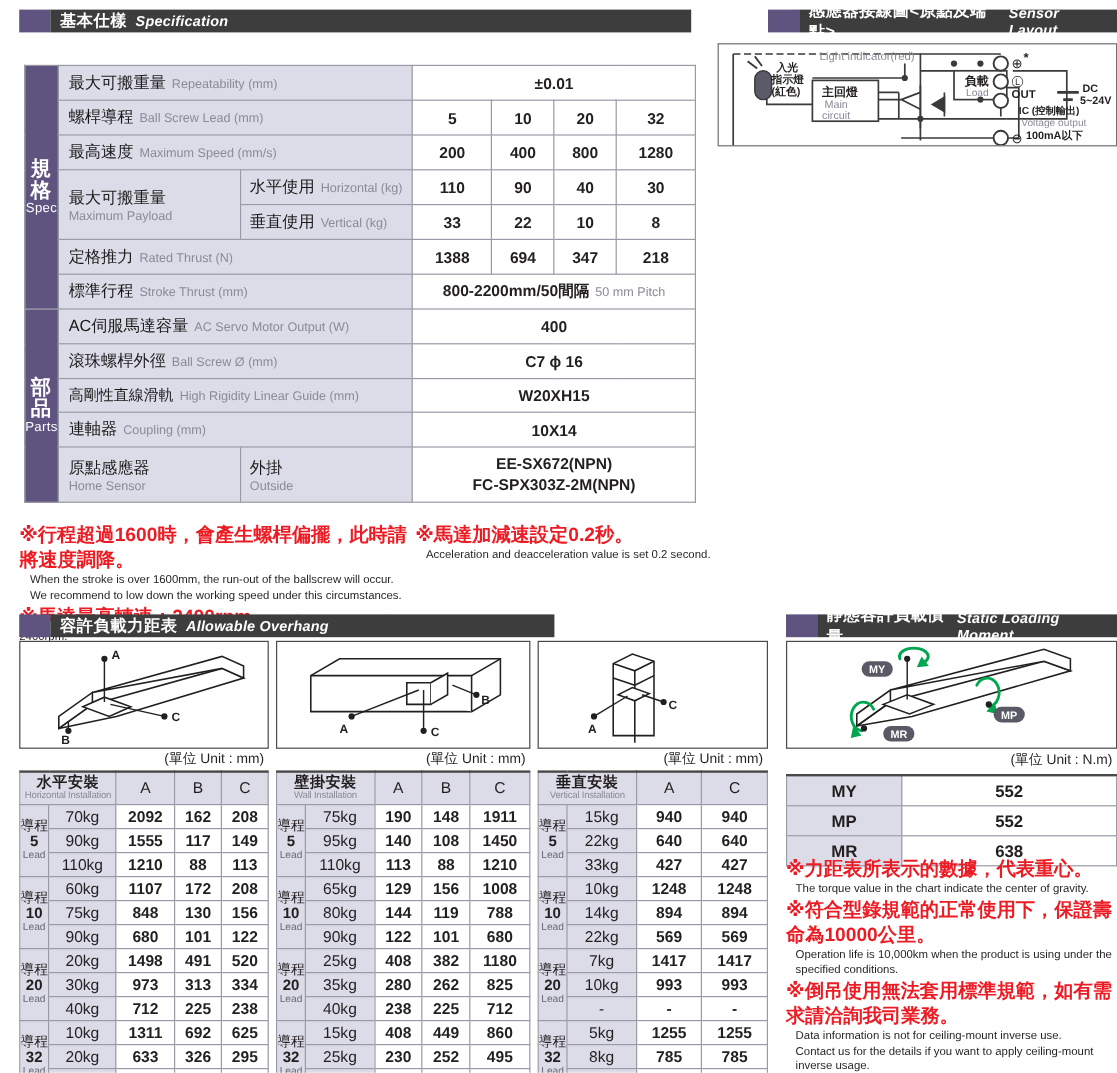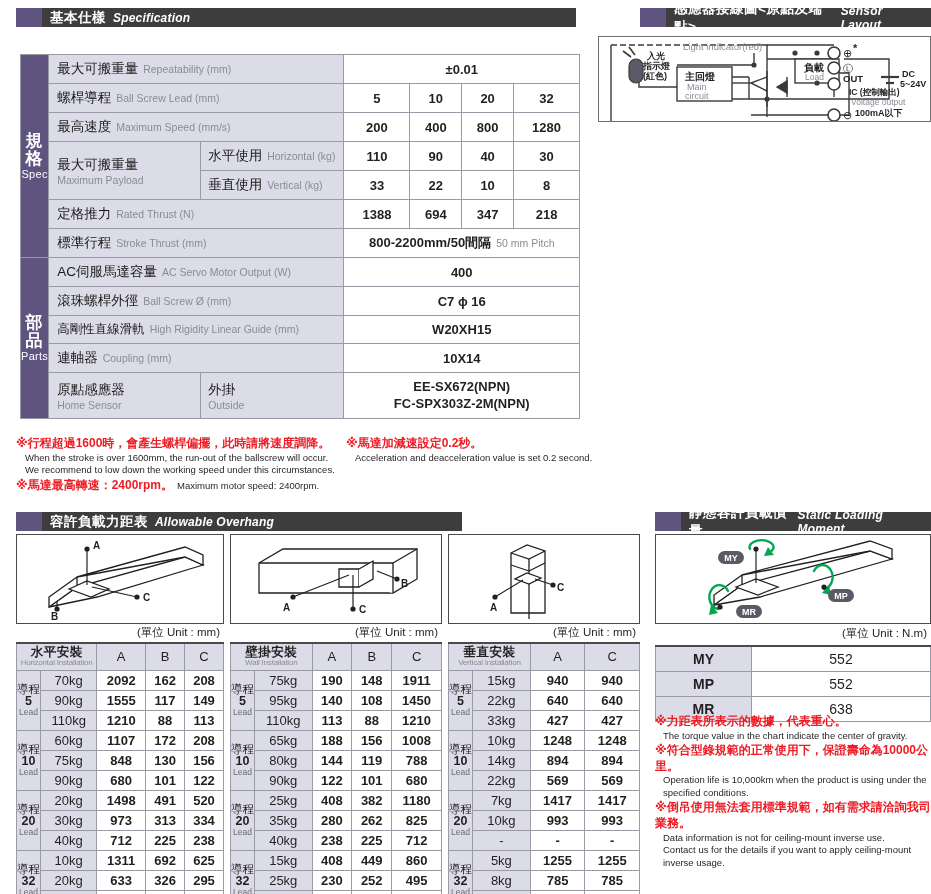--- a/index.html
+++ b/index.html
@@ -57,21 +57,21 @@
     font-weight: bold; padding: 4px 2px;
   }
   td.val .note { font-size: 10.5px; color: #8b8b97; font-weight: normal; margin-left: 5px; }
   td.val.multi { line-height: 1.25; }
 
   
   #spec-notes { position: absolute; left: 16px; top: 436px; width: 600px; font-size: 9.5px; line-height: 1.32; }
   #spec-notes .col { position: absolute; top: 0; }
   #spec-notes .c1 { left: 0; width: 330px; }
   #spec-notes .c2 { left: 330px; width: 270px; }
-  .nred { color: #ed1c24; font-weight: bold; font-size: 12px; }
+  .nred { color: #ed1c24; font-weight: bold; font-size: 16px; }
   .nen  { color: #231f20; padding-left: 9px; display: block; font-size: 9.5px; }
   .nen.flat { padding-left: 4px; display: inline; }
 
   
   #sensor-head { position: absolute; left: 640px; top: 8px; width: 291px; }
   #sensor-box {
     position: absolute; left: 598px; top: 36px; width: 333px; height: 86px;
     border: 1px solid #6f6f6f; background: #fff; overflow: hidden;
   }
 
@@ -103,21 +103,21 @@
 
   
   #slm-head { position: absolute; left: 655px; top: 512px; width: 276px; }
   #slm-img { position: absolute; left: 655px; top: 534px; width: 276px; height: 90px;
              border: 1px solid #4a4a4a; background: #fff; overflow: hidden; }
   #slm-unit { position: absolute; left: 655px; top: 625px; width: 276px; }
   table.slm { position: absolute; left: 655px; top: 645px; width: 276px;
               border: 1px solid #4a4a4a; border-top: 2px solid #4a4a4a; }
   table.slm td { border: 1px solid #9a9aa6; font-size: 14px; padding: 4px 0; }
   table.slm td.k { background: #dcdce8; width: 96px; text-align: center; font-weight: bold; }
-  table.slm td.v { background: #fff; text-align: center; font-weight: normal; }
+  table.slm td.v { background: #fff; text-align: center; font-weight: bold; }
   #slm-notes { position: absolute; left: 655px; top: 714px; width: 276px;
                font-size: 9px; line-height: 1.33; }
   #slm-notes .nen { padding-left: 8px; }
 </style>
 </head>
 <body>
 
 <div class="sec-head" style="position:absolute;left:16px;top:8px;width:560px;">
   <div class="swatch"></div>
   <div class="bar">
@@ -544,21 +544,21 @@
       <td class="num">88</td>
       <td class="num">1210</td>
     </tr>
     <tr>
       <td class="lead" rowspan="3">
         <span class="cn">導程</span>
         <span class="num">10</span>
         <span class="en">Lead</span>
       </td>
       <td class="kg">65kg</td>
-      <td class="num">188</td>
+      <td class="num">129</td>
       <td class="num">156</td>
       <td class="num">1008</td>
     </tr>
     <tr>
       <td class="kg">80kg</td>
       <td class="num">144</td>
       <td class="num">119</td>
       <td class="num">788</td>
     </tr>
     <tr>

